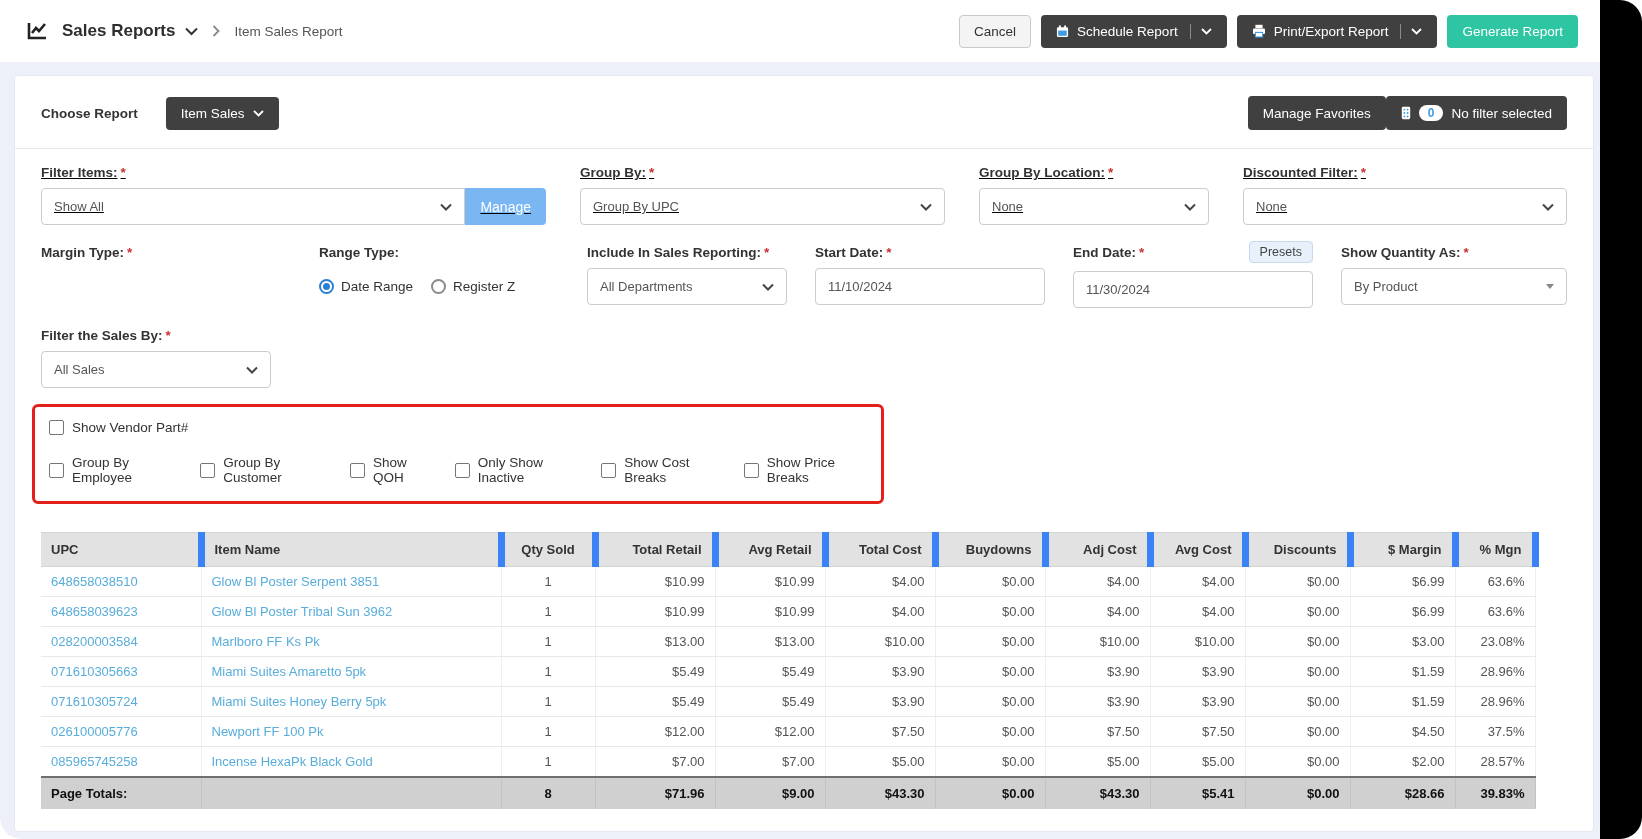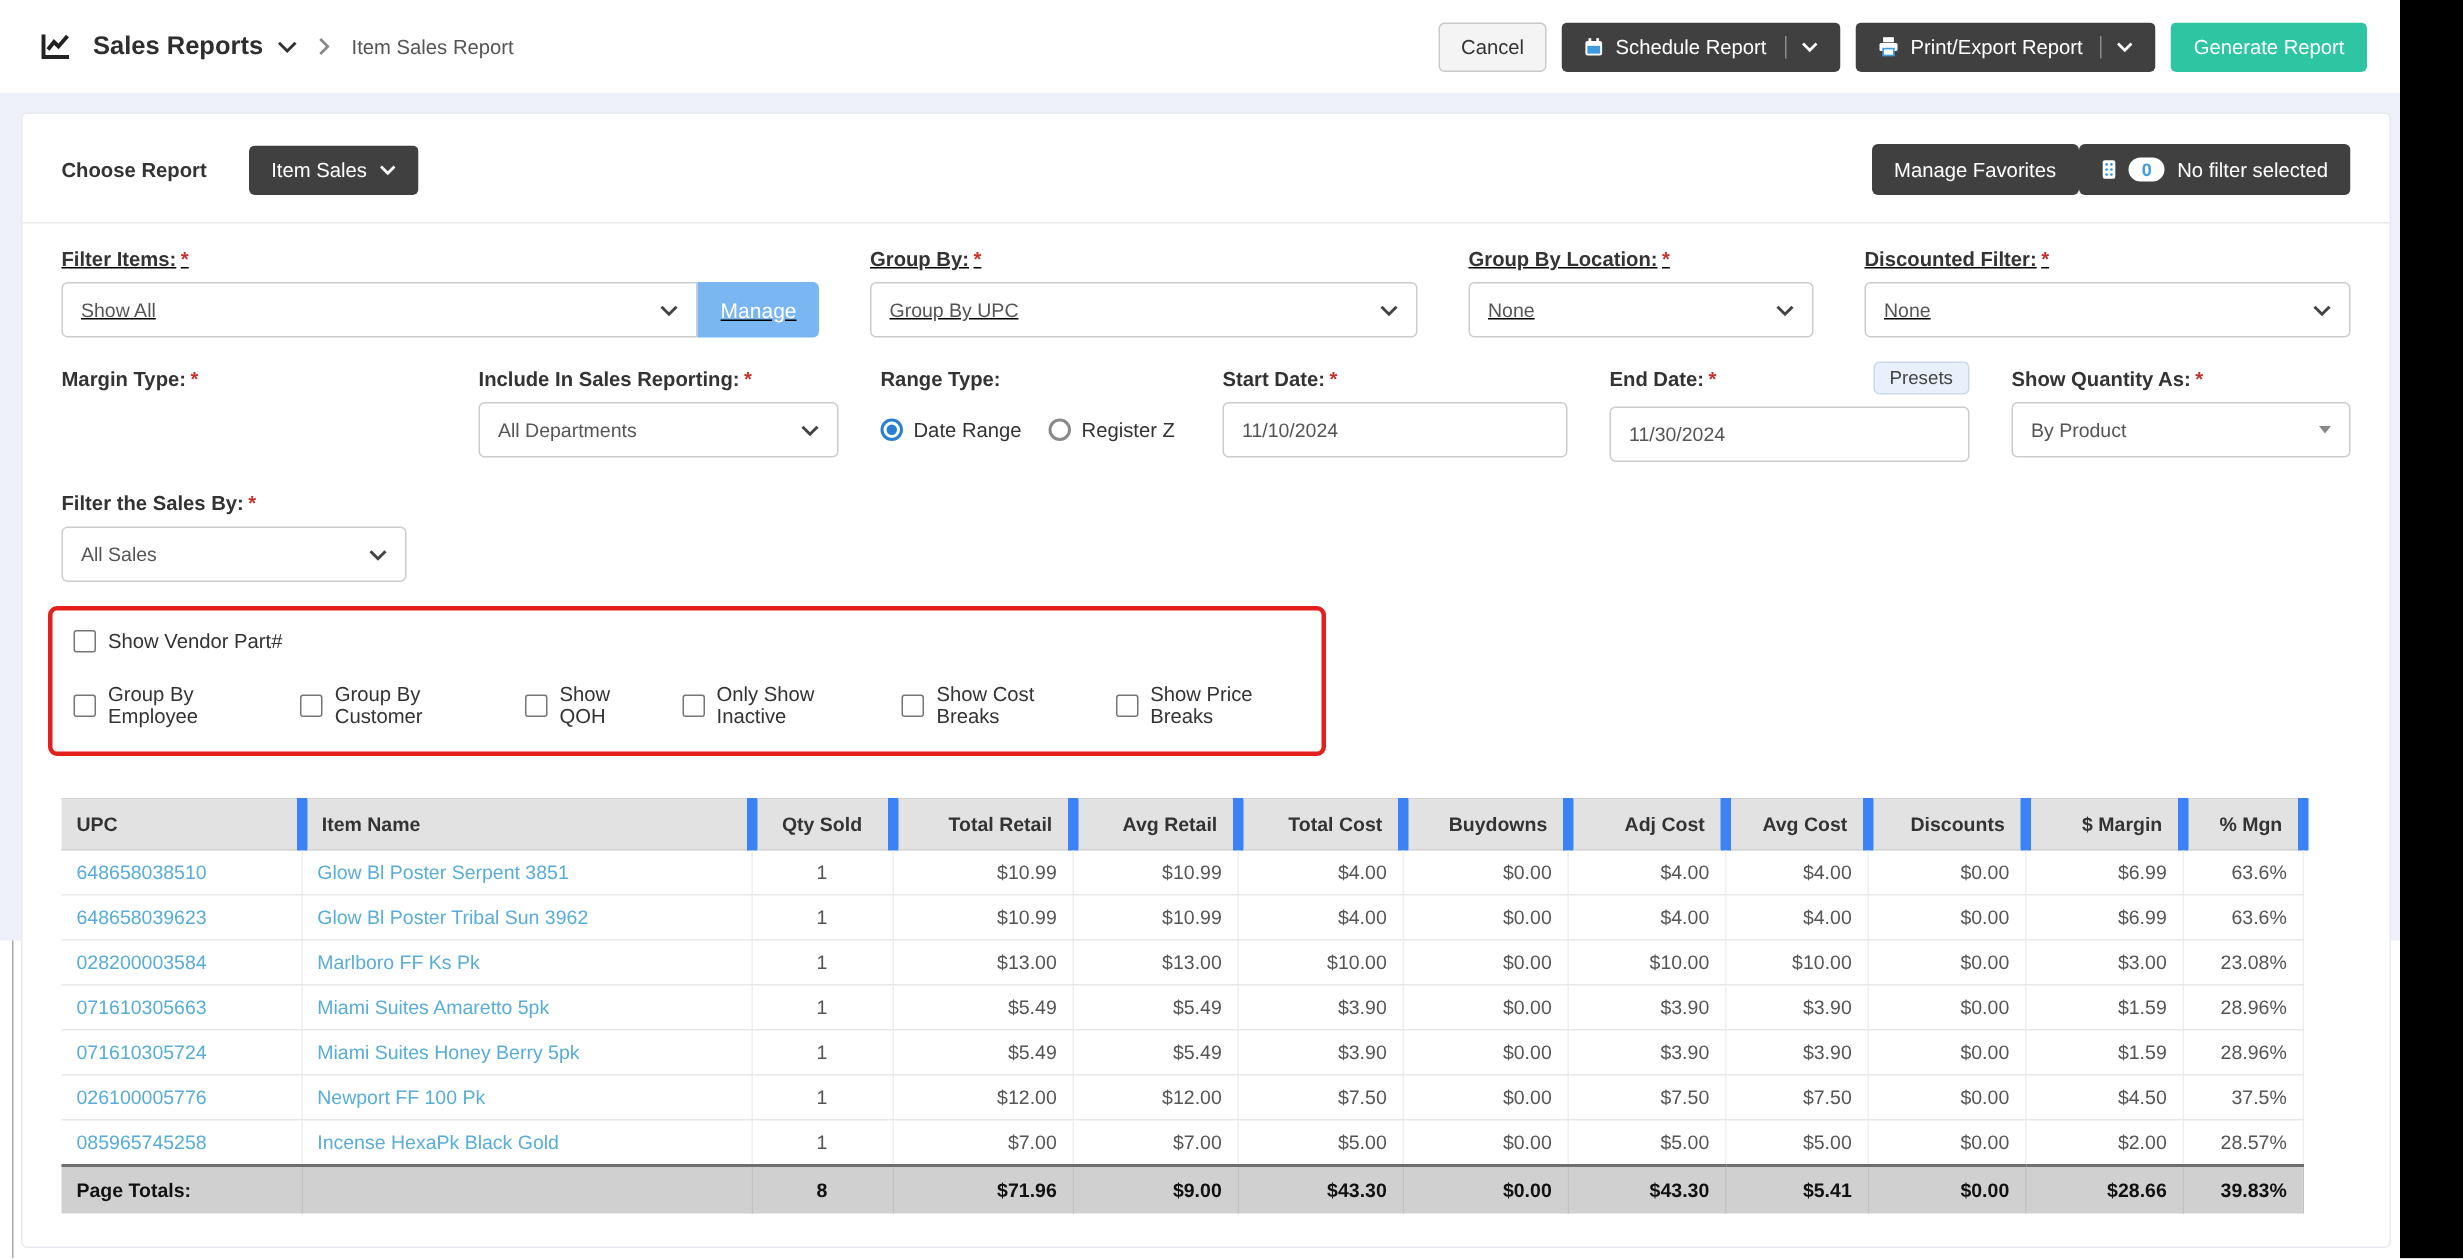--- a/index.html
+++ b/index.html
@@ -1,37 +1,37 @@
 <!DOCTYPE html>
 <html><head>
 <meta charset="utf-8">
 <style>
   * { margin:0; padding:0; box-sizing:border-box; }
   body { font-family:"Liberation Sans", sans-serif; background:#fff; }
-  .page { position:relative; width:1642px; height:839px; overflow:hidden; background:#fff; }
+  .page { position:relative; width:1642px; height:839px; overflow:hidden; background:#fff;border-radius:22px; }
   .left-edge { position:absolute; left:8px; top:25px; bottom:0; width:1px; background:#a9a9a9; }
   .black-strip { position:absolute; right:0; top:0; width:42px; height:100%; background:#000; }
   .viewport { position:absolute; left:0; top:0; width:1600px; height:839px; }
 
   
   .topbar { height:62px; background:#fff; display:flex; align-items:center; justify-content:space-between; padding:0 22px 0 26px; }
   .topbar-left { display:flex; align-items:center; gap:10px; }
   .page-title { font-size:17px; font-weight:700; color:#2e2e2e; margin-left:4px; }
   .crumb-sep { color:#8a8a8a; margin:0 4px; display:flex; align-items:center; }
   .breadcrumb { font-size:13.5px; color:#555; }
   .topbar-right { display:flex; align-items:center; gap:10px; }
   .btn { display:inline-flex; align-items:center; gap:8px; border-radius:4px; font-size:13.5px; padding:8px 14px; cursor:pointer; border:1px solid transparent; white-space:nowrap; }
   .btn-light { background:#f4f4f4; border-color:#c9c9c9; color:#333; }
   .btn-blue { background:#404040; color:#fff; }
   .btn-teal { background:#2ec5a2; color:#fff; }
   .btn .split { width:1px; align-self:stretch; background:rgba(255,255,255,.4); margin:0 2px 0 4px; }
   .chev { display:inline-flex; }
 
   
-  .main { background:#edf0f8; height:565px; padding:13px 6px 16px 14px; }
+  .main { background:#edf0f8; height:777px; padding:13px 6px 16px 14px; }
   .card { background:#fff; border:1px solid #e7e9f0; border-radius:4px; width:1580px; height:757px; padding:20px 26px 0 26px; position:relative; }
 
   .card-top { display:flex; align-items:center; justify-content:space-between; }
   .choose-wrap { display:flex; align-items:center; gap:28px; }
   .choose-label { font-size:13.5px; font-weight:700; color:#333; }
   .right-btns { display:flex; }
   .badge-pill { background:#fff; color:#3d9be1; font-weight:700; font-size:12px; border-radius:10px; padding:1px 9px; }
   .divider { border-top:1px solid #e8e8e8; margin:18px -26px 16px -26px; }
 
   
@@ -224,41 +224,41 @@
                 </span>
             </div>
           </div>
         </div>
 
         <div class="grid2">
           <div>
             <span class="f-label"><span>Margin Type:</span><span class="req">*</span></span>
           </div>
           <div>
-            <span class="f-label"><span>Include In Sales Reporting:</span><span class="req">*</span></span>
-            <div class="select">
-              <span>All Departments</span>
-              <span class="sel-chev">
-                  <svg width="12" height="8" viewBox="0 0 12 8">
-                    <polyline points="1,1.5 6,6.5 11,1.5" stroke="#444" stroke-width="2" fill="none"></polyline>
-                  </svg>
-                </span>
-            </div>
-          </div>
-          <div>
             <span class="f-label">Range Type:</span>
             <div class="radio-row">
               <span class="radio-opt">
                 <span class="radio on"></span>
                 <span>Date Range</span>
               </span>
               <span class="radio-opt">
                 <span class="radio"></span>
                 <span>Register Z</span>
               </span>
+            </div>
+          </div>
+          <div>
+            <span class="f-label"><span>Include In Sales Reporting:</span><span class="req">*</span></span>
+            <div class="select">
+              <span>All Departments</span>
+              <span class="sel-chev">
+                  <svg width="12" height="8" viewBox="0 0 12 8">
+                    <polyline points="1,1.5 6,6.5 11,1.5" stroke="#444" stroke-width="2" fill="none"></polyline>
+                  </svg>
+                </span>
             </div>
           </div>
           <div>
             <span class="f-label"><span>Start Date:</span><span class="req">*</span></span>
             <input class="input" value="11/10/2024" style="">
           </div>
           <div>
             <div class="label-row">
               <span class="f-label"><span>End Date:</span><span class="req">*</span></span>
               <button class="btn-presets">Presets</button>

